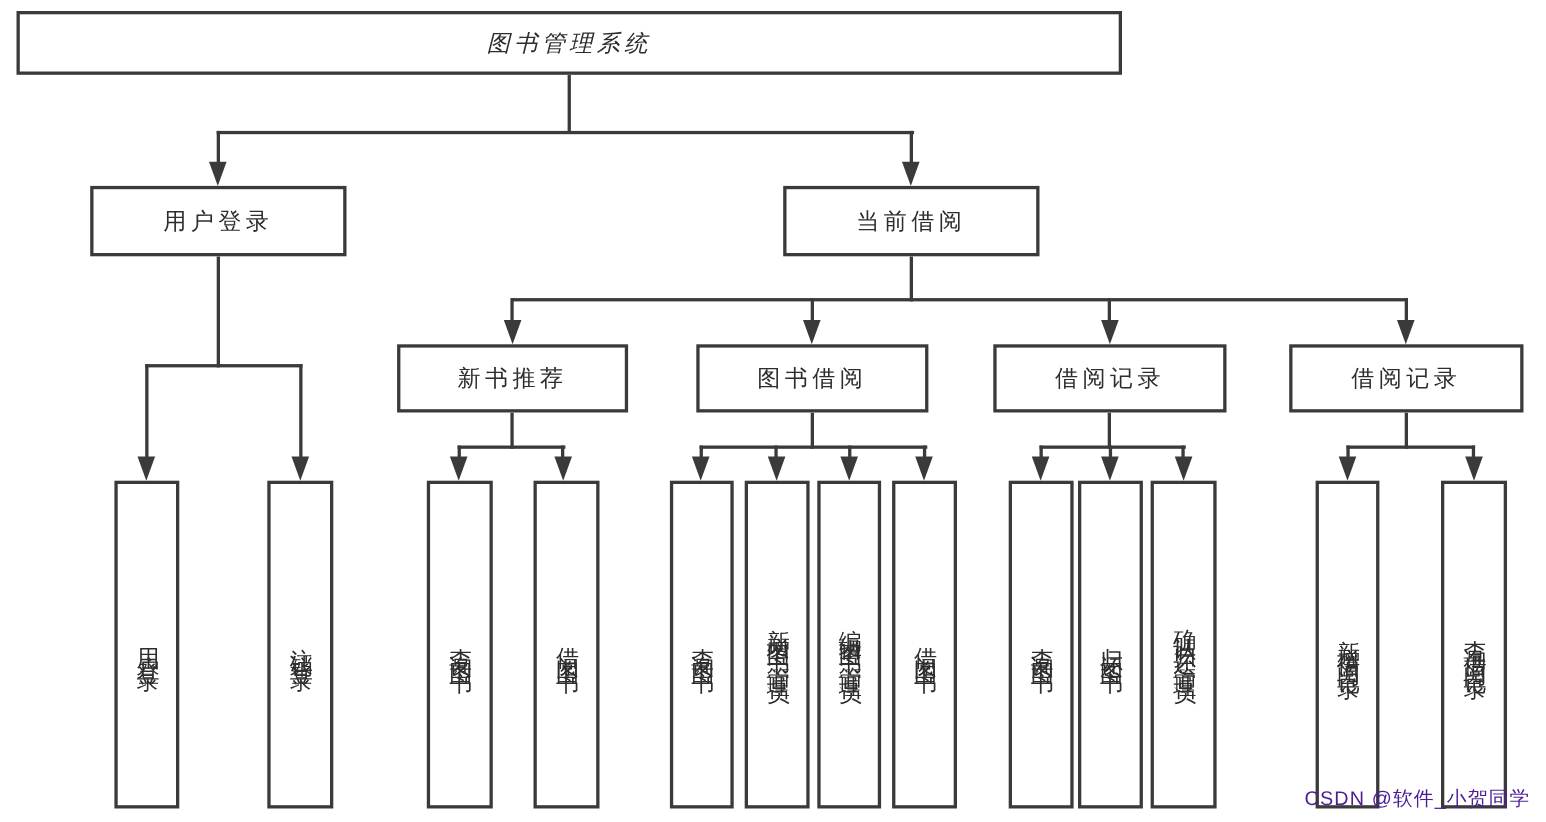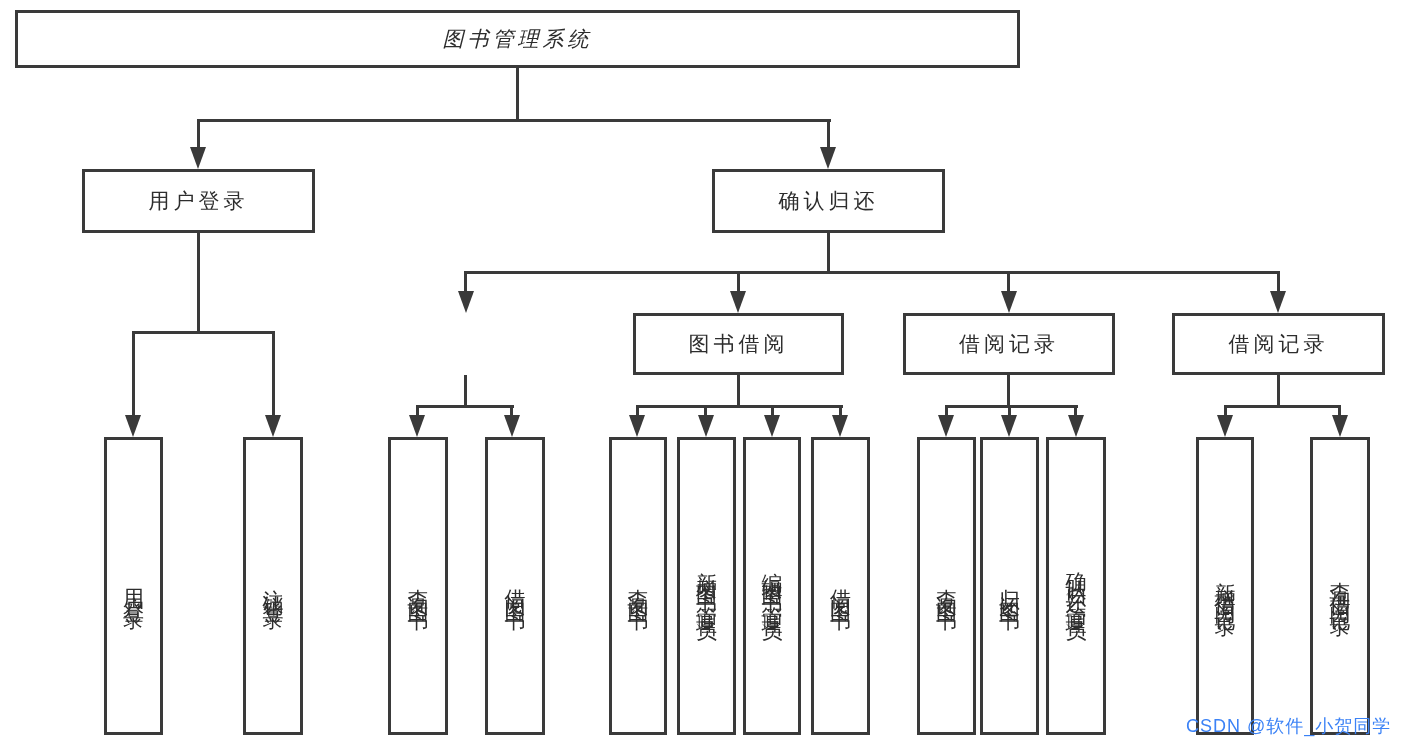--- a/index.html
+++ b/index.html
@@ -42,21 +42,21 @@
   .a{
     position:absolute;width:0;height:0;z-index:1;
     border-left:8px solid transparent;
     border-right:8px solid transparent;
     border-top:22px solid var(--line);
   }
   .watermark{
     position:absolute;
     left:1186px;top:714px;
     font-size:18px;
-    color:#3b82f6;
+    color:#4c1d95;
     letter-spacing:1px;
     z-index:5;
     white-space:nowrap;
   }
 </style>
 </head>
 <body>
 
 <div id="stage">
 
@@ -68,41 +68,44 @@
   <div class="h" style="left:197px;top:119px;width:634px;"></div>
   <div class="v" style="left:197px;top:119px;height:30px;"></div>
   <div class="a" style="left:190px;top:147px;"></div>
   <div class="v" style="left:827px;top:119px;height:30px;"></div>
   <div class="a" style="left:820px;top:147px;"></div>
 
   <div class="node" style="left:82px;top:169px;width:233px;height:64px;">
     <span>用户登录</span>
   </div>
   <div class="node" style="left:712px;top:169px;width:233px;height:64px;">
-    <span>确认归还</span>
+    <span>当前借阅</span>
   </div>
 
   <div class="v" style="left:197px;top:233px;height:101px;"></div>
   <div class="h" style="left:132px;top:331px;width:143px;"></div>
   <div class="v" style="left:132px;top:331px;height:86px;"></div>
   <div class="a" style="left:125px;top:415px;"></div>
   <div class="v" style="left:272px;top:331px;height:86px;"></div>
   <div class="a" style="left:265px;top:415px;"></div>
 
   <div class="v" style="left:827px;top:233px;height:41px;"></div>
   <div class="h" style="left:465px;top:271px;width:815px;"></div>
   <div class="v" style="left:464px;top:271px;height:23px;"></div>
   <div class="a" style="left:458px;top:291px;"></div>
   <div class="v" style="left:737px;top:271px;height:23px;"></div>
   <div class="a" style="left:730px;top:291px;"></div>
   <div class="v" style="left:1007px;top:271px;height:23px;"></div>
   <div class="a" style="left:1001px;top:291px;"></div>
   <div class="v" style="left:1277px;top:271px;height:23px;"></div>
   <div class="a" style="left:1270px;top:291px;"></div>
 
+  <div class="node" style="left:361px;top:313px;width:210px;height:62px;">
+    <span>新书推荐</span>
+  </div>
   <div class="node" style="left:633px;top:313px;width:211px;height:62px;font-family:Liberation Serif, serif;">
     <span>图书借阅</span>
   </div>
   <div class="node" style="left:903px;top:313px;width:212px;height:62px;">
     <span>借阅记录</span>
   </div>
   <div class="node" style="left:1172px;top:313px;width:213px;height:62px;justify-content:center;">
     <span>借阅记录</span>
   </div>
 

